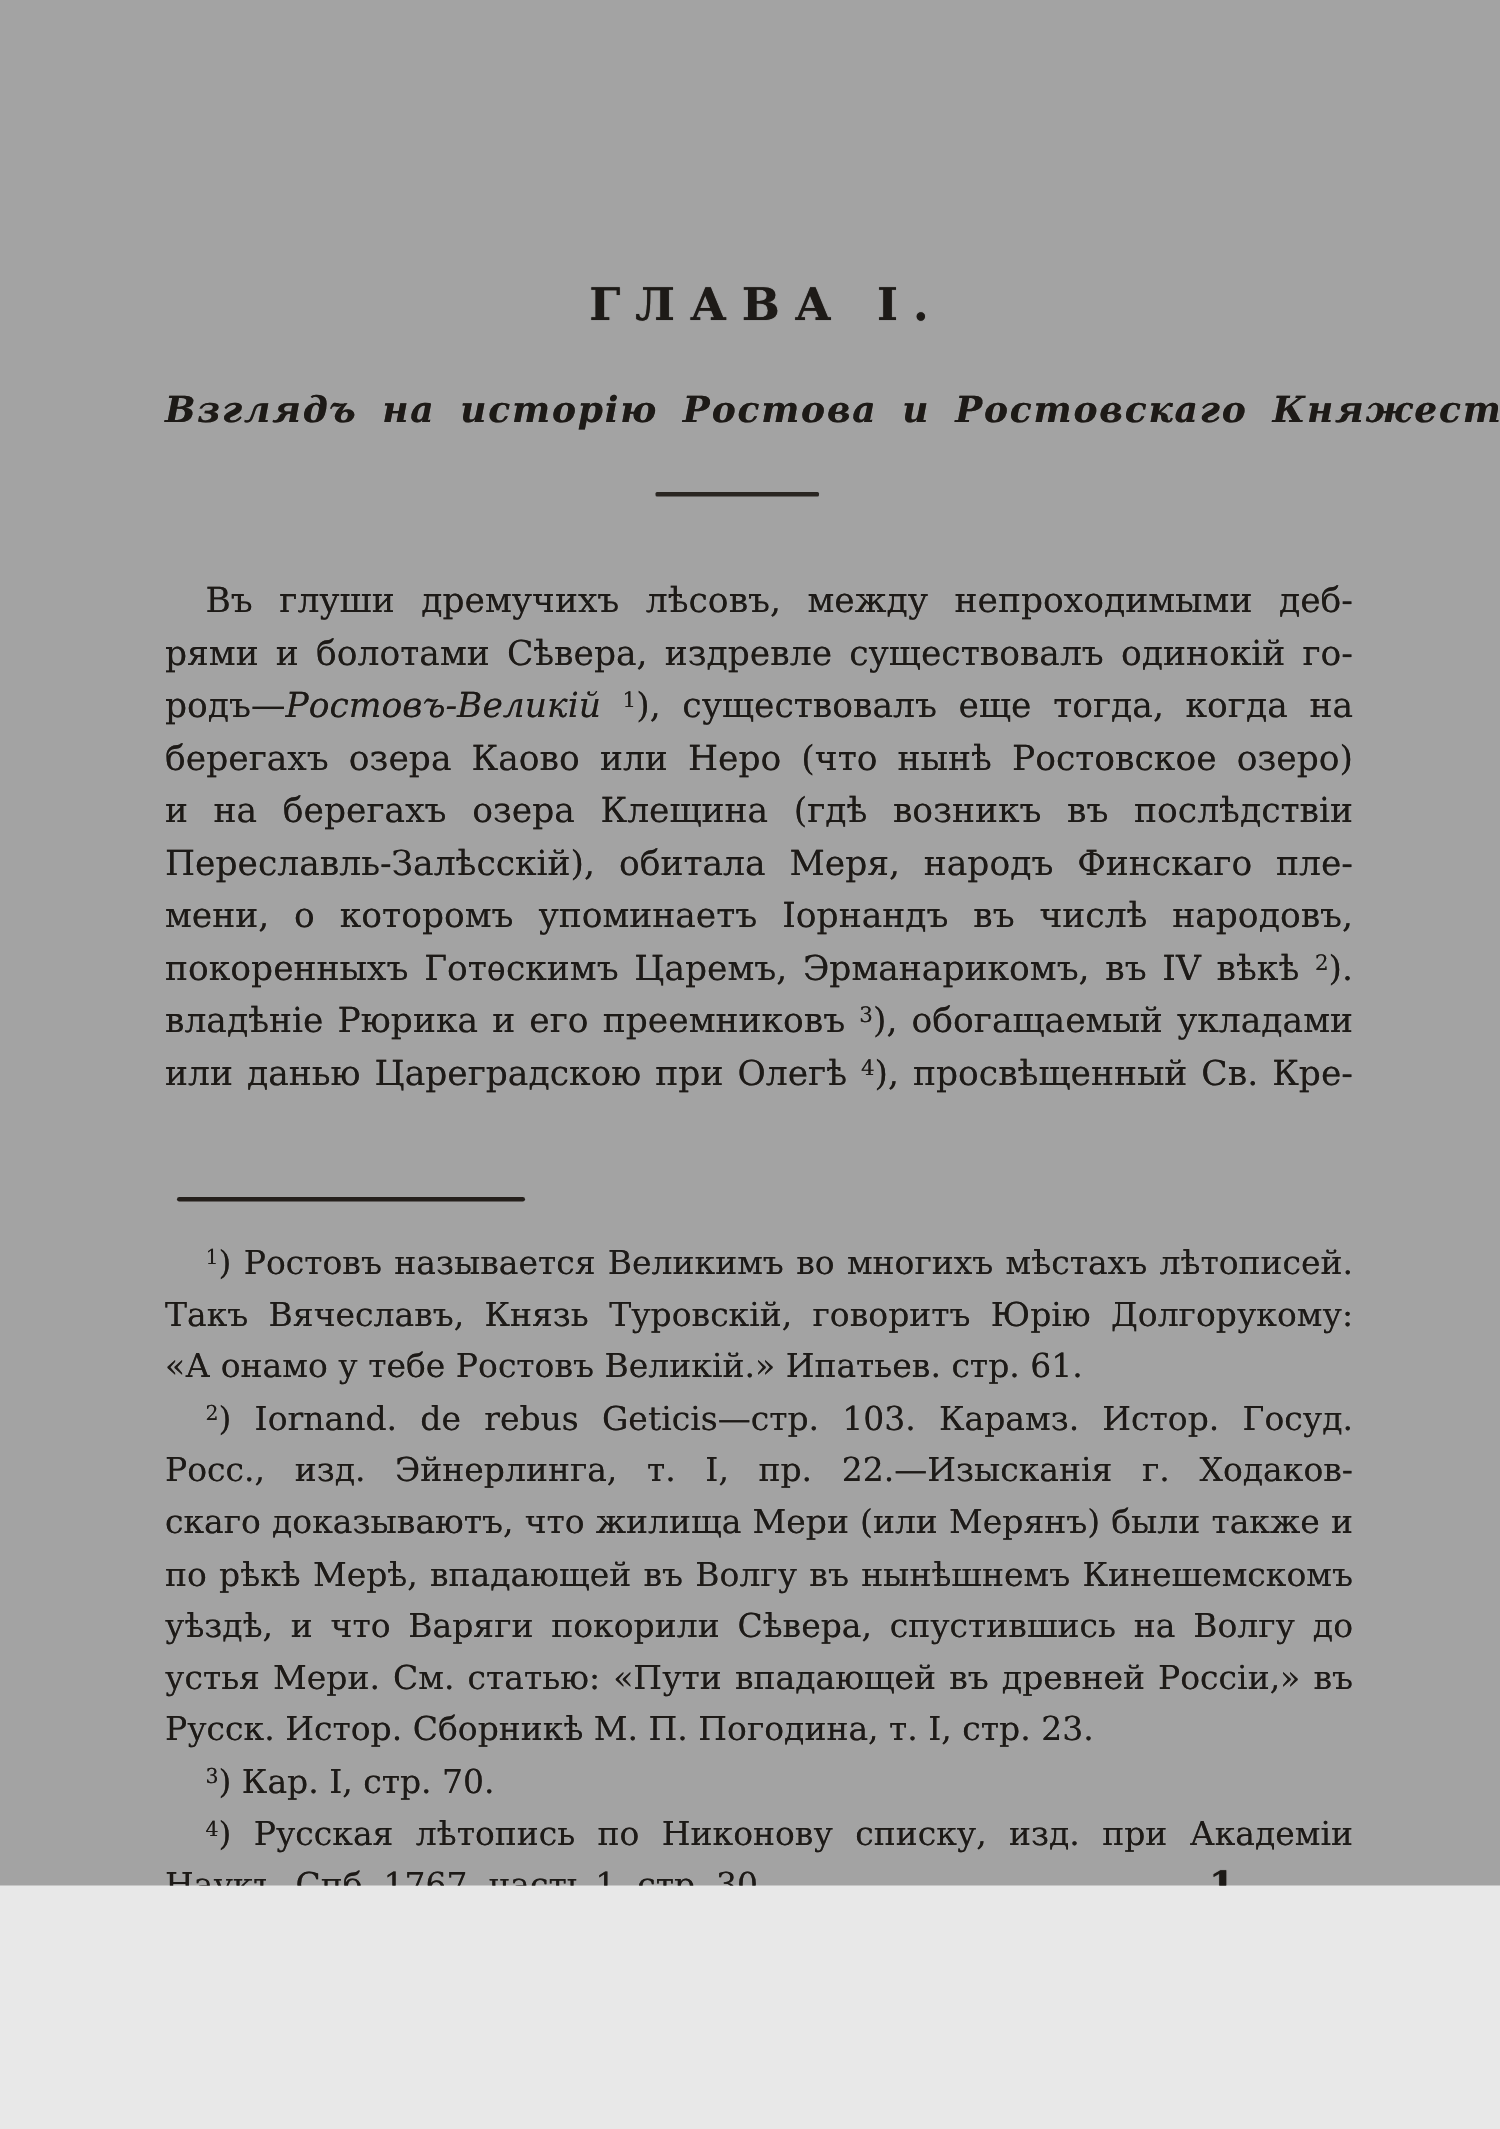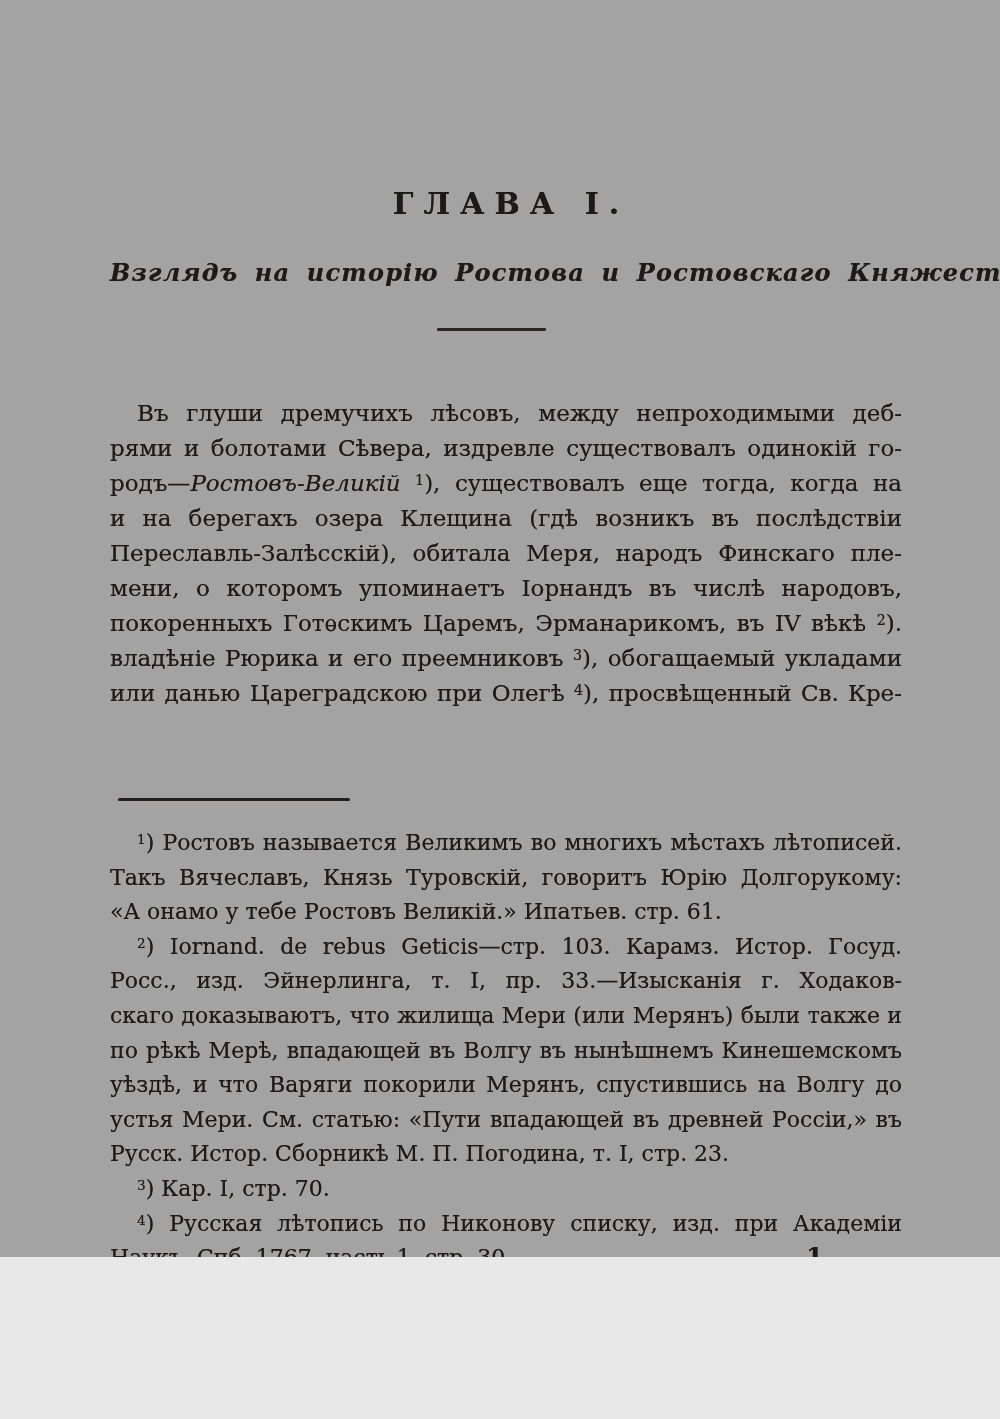--- a/index.html
+++ b/index.html
@@ -63,21 +63,20 @@
   }
 
   .body-text {
     position: absolute;
     top: 384px;
     left: 0;
     width: 100%;
     font-size: 23px;
     line-height: 35px;
     text-shadow: 0 0 0.4px rgba(20,15,10,0.65);
-    margin-top: 12px;
   }
 
   .footnote-rule {
     position: absolute;
     top: 798px;
     left: 8px;
     width: 232px;
     height: 3px;
     background: #241f1b;
     border-radius: 1.5px;
@@ -130,39 +129,40 @@
     <div class="chapter-heading">ГЛАВА I.</div>
 
     <div class="subtitle">Взглядъ на исторію Ростова и Ростовскаго Княжества.</div>
 
     <div class="subtitle-rule"></div>
 
     <div class="body-text" id="body-text">
         <div class="line ind"><span>Въ глуши дремучихъ лѣсовъ, между непроходимыми деб-</span></div>
         <div class="line"><span>рями и болотами Сѣвера, издревле существовалъ одинокій го-</span></div>
         <div class="line"><span>родъ—</span><span class="it">Ростовъ-Великій</span><span> </span><sup class="fnmark">1</sup><span>), существовалъ еще тогда, когда на</span></div>
+        <div class="line"><span>берегахъ озера Каово или Неро (что нынѣ Ростовское озеро)</span></div>
         <div class="line"><span>и на берегахъ озера Клещина (гдѣ возникъ въ послѣдствіи</span></div>
         <div class="line"><span>Переславль-Залѣсскій), обитала Меря, народъ Финскаго пле-</span></div>
         <div class="line"><span>мени, о которомъ упоминаетъ Іорнандъ въ числѣ народовъ,</span></div>
         <div class="line"><span>покоренныхъ Готѳскимъ Царемъ, Эрманарикомъ, въ IV вѣкѣ </span><sup class="fnmark">2</sup><span>).</span></div>
         <div class="line"><span>владѣніе Рюрика и его преемниковъ </span><sup class="fnmark">3</sup><span>), обогащаемый укладами</span></div>
         <div class="line"><span>или данью Цареградскою при Олегѣ </span><sup class="fnmark">4</sup><span>), просвѣщенный Св. Кре-</span></div>
       </div>
 
     <div class="footnote-rule"></div>
 
     <div class="footnotes" id="footnotes">
         <div class="line ind"><sup class="fnmark">1</sup><span>) Ростовъ называется Великимъ во многихъ мѣстахъ лѣтописей.</span></div>
         <div class="line"><span>Такъ Вячеславъ, Князь Туровскій, говоритъ Юрію Долгорукому:</span></div>
         <div class="line short"><span>«А онамо у тебе Ростовъ Великій.» Ипатьев. стр. 61.</span></div>
         <div class="line ind"><sup class="fnmark">2</sup><span>) Iornand. de rebus Geticis—стр. 103. Карамз. Истор. Госуд.</span></div>
-        <div class="line"><span>Росс., изд. Эйнерлинга, т. I, пр. 33.—Изысканія г. Ходаков-</span></div>
+        <div class="line"><span>Росс., изд. Эйнерлинга, т. I, пр. 22.—Изысканія г. Ходаков-</span></div>
         <div class="line"><span>скаго доказываютъ, что жилища Мери (или Мерянъ) были также и</span></div>
         <div class="line"><span>по рѣкѣ Мерѣ, впадающей въ Волгу въ нынѣшнемъ Кинешемскомъ</span></div>
-        <div class="line"><span>уѣздѣ, и что Варяги покорили Мерянъ, спустившись на Волгу до</span></div>
+        <div class="line"><span>уѣздѣ, и что Варяги покорили Сѣвера, спустившись на Волгу до</span></div>
         <div class="line"><span>устья Мери. См. статью: «Пути впадающей въ древней Россіи,» въ</span></div>
         <div class="line short"><span>Русск. Истор. Сборникѣ М. П. Погодина, т. I, стр. 23.</span></div>
         <div class="line short ind"><sup class="fnmark">3</sup><span>) Кар. I, стр. 70.</span></div>
         <div class="line ind"><sup class="fnmark">4</sup><span>) Русская лѣтопись по Никонову списку, изд. при Академіи</span></div>
         <div class="line short"><span>Наукъ. Спб. 1767, часть 1, стр. 30.</span></div>
       </div>
 
   </div>
 
   <div class="page-number">1</div>

